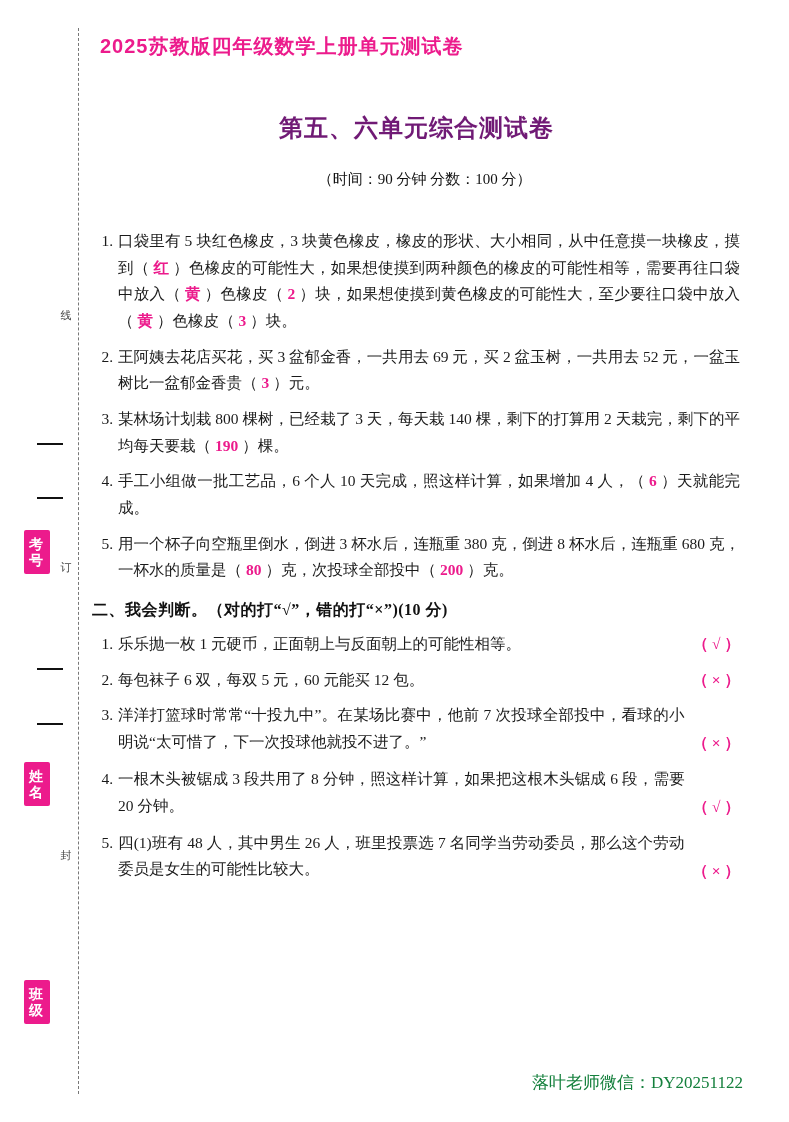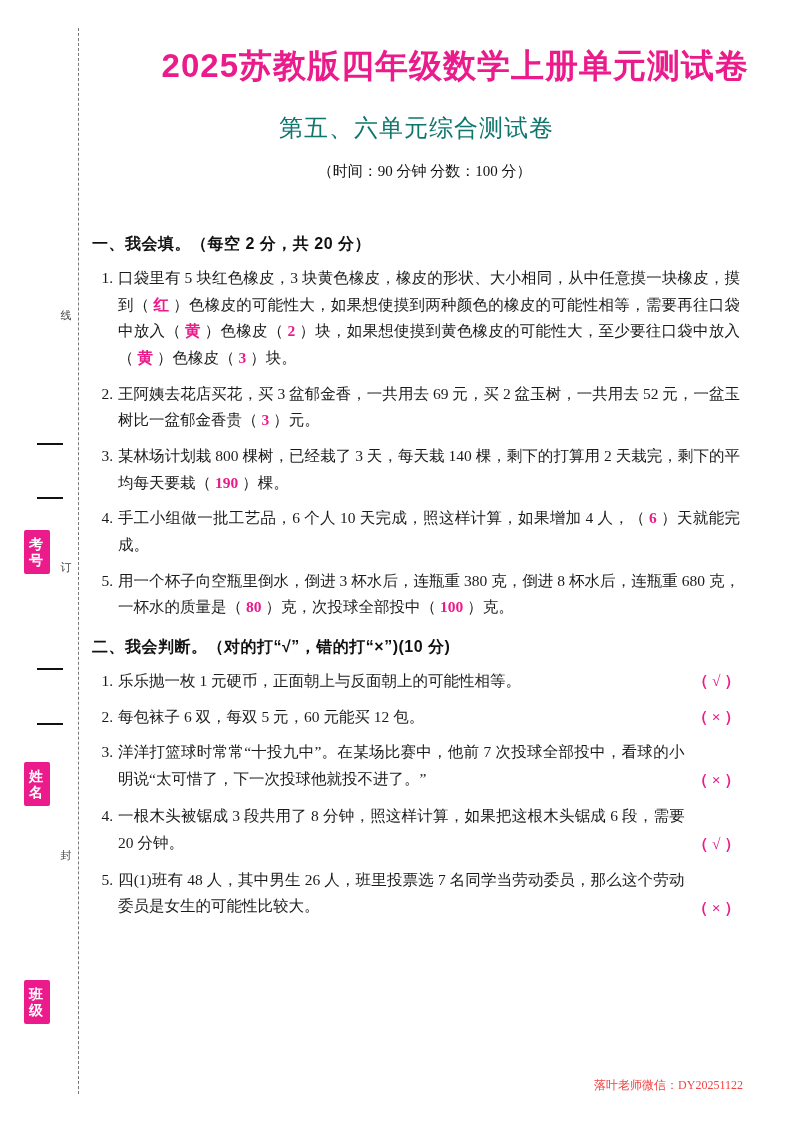--- a/index.html
+++ b/index.html
@@ -69,45 +69,45 @@
   .r1 { top: 443px; }
   .r2 { top: 497px; }
   .r3 { top: 668px; }
   .r4 { top: 723px; }
 
   
   .doc-title {
     position: absolute;
     left: 100px;
     right: 40px;
-    top: 44px;
-    text-align: right;
-    font-family: "Liberation Sans", sans-serif;
-    font-weight: bold;
-    font-size: 33px;
+    top: 33px;
+    text-align: left;
+    font-family: "Liberation Sans", sans-serif;
+    font-weight: bold;
+    font-size: 20px;
     color: #ec1b8c;
     letter-spacing: 1px;
   }
   .doc-subtitle {
     position: absolute;
     left: 84px;
     right: 40px;
     top: 112px;
     text-align: center;
     font-family: "Liberation Sans", sans-serif;
-    font-weight: normal;
+    font-weight: bold;
     font-size: 24px;
-    color: #0f766e;
+    color: #701a75;
     letter-spacing: 1px;
   }
   .doc-meta {
     position: absolute;
     left: 100px;
     right: 40px;
-    top: 162px;
+    top: 170px;
     text-align: center;
     font-size: 15px;
     color: #111;
   }
 
   
   .content {
     position: absolute;
     left: 92px;
     top: 228px;
@@ -158,22 +158,22 @@
     justify-content: space-between;
     align-items: center;
   }
   .two-col-line .txt { flex: 1; }
   .two-col-line .res { white-space: nowrap; padding-left: 10px; }
 
   .footer-note {
     position: absolute;
     right: 46px;
     bottom: 28px;
-    font-size: 12px;
-    color: #ef4444;
+    font-size: 17px;
+    color: #15803d;
   }
 </style>
 </head>
 <body>
 
 <div class="page">
 
   <div class="dashed-line"></div>
 
   <div class="side-rule r1"></div>
@@ -197,21 +197,20 @@
     <span>班</span>
     <span>级</span>
   </div>
 
   <div class="doc-title">2025苏教版四年级数学上册单元测试卷</div>
   <div class="doc-subtitle">第五、六单元综合测试卷</div>
   <div class="doc-meta">（时间：90 分钟    分数：100 分）</div>
 
   <div class="content">
 
-    <div class="section-heading">一、我会填。（每空 2 分，共 20 分）</div>
 
     <div class="q">
       <div class="q-num">1.</div>
       <div class="q-body"><span>口袋里有 5 块红色橡皮，3 块黄色橡皮，橡皮的形状、大小相同，从中任意摸一块橡皮，摸到（</span><span class="ans">红</span><span>）色橡皮的可能性大，如果想使摸到两种颜色的橡皮的可能性相等，需要再往口袋中放入（</span><span class="ans">黄</span><span>）色橡皮（</span><span class="ans">2</span><span>）块，如果想使摸到黄色橡皮的可能性大，至少要往口袋中放入（</span><span class="ans">黄</span><span>）色橡皮（</span><span class="ans">3</span><span>）块。</span></div>
     </div>
 
     <div class="q">
       <div class="q-num">2.</div>
       <div class="q-body"><span>王阿姨去花店买花，买 3 盆郁金香，一共用去 69 元，买 2 盆玉树，一共用去 52 元，一盆玉树比一盆郁金香贵（</span><span class="ans">3</span><span>）元。</span></div>
     </div>
@@ -221,24 +220,24 @@
       <div class="q-body"><span>某林场计划栽 800 棵树，已经栽了 3 天，每天栽 140 棵，剩下的打算用 2 天栽完，剩下的平均每天要栽（</span><span class="ans">190</span><span>）棵。</span></div>
     </div>
 
     <div class="q">
       <div class="q-num">4.</div>
       <div class="q-body"><span>手工小组做一批工艺品，6 个人 10 天完成，照这样计算，如果增加 4 人，（</span><span class="ans">6</span><span>）天就能完成。</span></div>
     </div>
 
     <div class="q">
       <div class="q-num">5.</div>
-      <div class="q-body"><span>用一个杯子向空瓶里倒水，倒进 3 杯水后，连瓶重 380 克，倒进 8 杯水后，连瓶重 680 克，一杯水的质量是（</span><span class="ans">80</span><span>）克，次投球全部投中（</span><span class="ans">100</span><span>）克。</span></div>
-    </div>
-
-    <div class="section-heading" style="margin-top:16px;">二、我会判断。（对的打“√”，错的打“×”)(10 分)</div>
+      <div class="q-body"><span>用一个杯子向空瓶里倒水，倒进 3 杯水后，连瓶重 380 克，倒进 8 杯水后，连瓶重 680 克，一杯水的质量是（</span><span class="ans">80</span><span>）克，次投球全部投中（</span><span class="ans">200</span><span>）克。</span></div>
+    </div>
+
+    <div class="section-heading" style="margin-top:16px;font-family:Liberation Serif, serif;">二、我会判断。（对的打“√”，错的打“×”)(10 分)</div>
 
     <div class="q">
       <div class="q-num">1.</div>
       <div class="q-body two-col-line">
         <span class="txt">乐乐抛一枚 1 元硬币，正面朝上与反面朝上的可能性相等。</span>
         <span class="res mark-right">（  √  ）</span>
       </div>
     </div>
 
     <div class="q">

